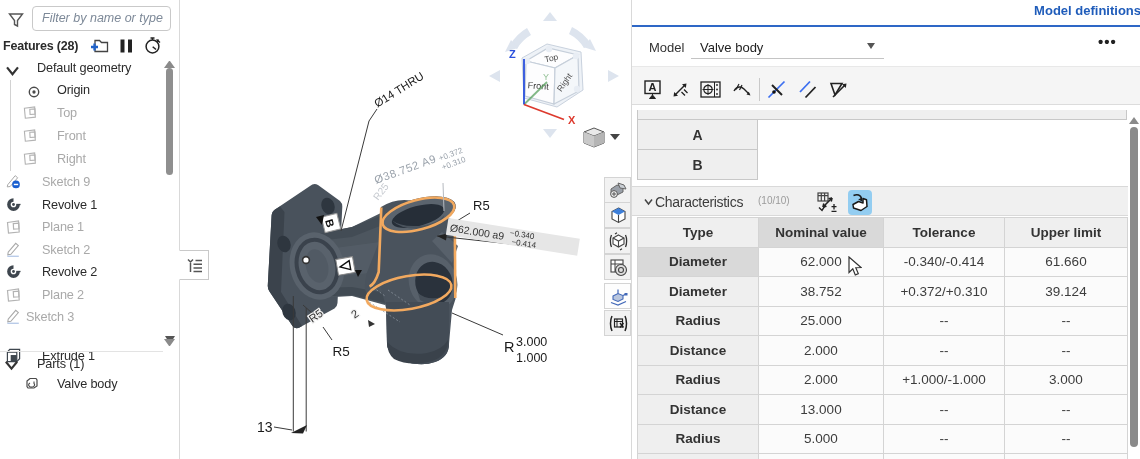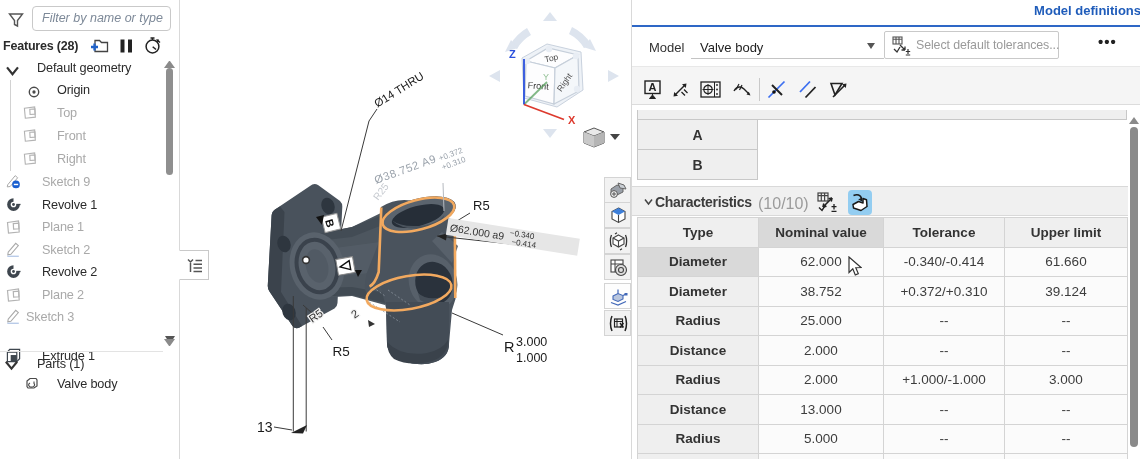--- a/index.html
+++ b/index.html
@@ -50,22 +50,22 @@
 
 #dtable { position:absolute; left:5px; top:5px; width:486px; }
 .drow { position:relative; height:30px; }
 .drow .name { position:absolute; left:0; top:0; width:121px; height:30px; background:#efefef;
   border-right:1px solid #c8c8c8; border-bottom:1px solid #c8c8c8; border-left:1px solid #c8c8c8; text-align:center; font-weight:bold; font-size:14px; color:#333; line-height:30px; }
 #dtop { position:absolute; left:5px; top:5px; width:490px; height:10px; background:#efefef;
   border-bottom:1px solid #c8c8c8; border-left:1px solid #c8c8c8; border-right:1px solid #c8c8c8;}
 
 #chead { position:absolute; left:0px; top:81px; width:496px; height:30px; background:#f0f0f0;
   border-top:1px solid #d9d9d9; border-bottom:1px solid #d9d9d9; }
-#chead .txt { position:absolute; left:23px; top:7px; font-size:14px; font-weight:bold; color:#3c3c3c; letter-spacing:-0.3px; }
-#chead .cnt { position:absolute; left:126px; top:8px; font-size:16px; color:#9b9b9b; }
+#chead .txt { position:absolute; left:23px; top:7px; font-size:14px; font-weight:normal; color:#3c3c3c; letter-spacing:-0.3px; }
+#chead .cnt { position:absolute; left:126px; top:8px; font-size:10px; color:#9b9b9b; }
 #ctable { position:absolute; left:5px; top:112px; width:490px; border-collapse:collapse; table-layout:fixed;
   font-size:13.5px; color:#3d3d3d; }
 #ctable td { border:1px solid #d4d4d4; height:29.5px; text-align:center; padding:0; background:#fbfbfb; }
 #ctable td.h { background:#efefef; font-weight:bold; color:#333; }
 #ctable td.hd { background:#d9d9d9; font-weight:bold; color:#333; }
 #ctable td.sel { background:#d9d9d9; }
 
 #rsb-up { position:absolute; left:1129px; top:117px; }
 #rsb-thumb { position:absolute; left:1130px; top:127px; width:8px; height:320px; background:#8a8a8a; border-radius:4px; }
 svg { display:block; }
@@ -413,30 +413,20 @@
   </div>
 
   <div id="rpanel" class="abs">
     <div id="rtab">Model definitions</div>
     <div id="modelrow">
       <span class="mlabel">Model</span>
       <div id="mdrop">
           <span class="val">Valve body</span>
           <span class="car"></span>
         </div>
-      <div id="tolbox">
-        <svg style="position:absolute;left:7px;top:4px" width="22" height="20" viewBox="0 0 22 20">
-          <rect x="1" y="1" width="9" height="7" fill="none" stroke="#555" stroke-width="1.1"></rect>
-          <path d="M1 3.3 H10 M4 1 V8 M7 1 V8" stroke="#555" stroke-width="1.1"></path>
-          <path d="M8 9 L13 14 M13 14 L13 10.5 M13 14 L9.5 14" stroke="#333" stroke-width="1.3" fill="none"></path>
-          <path d="M2 13 L5 16 L8 11" stroke="#333" stroke-width="1.3" fill="none"></path>
-          <path d="M16 13 V18 M13.8 15.5 H18.2 M13.8 19 H18.2" stroke="#333" stroke-width="1.2"></path>
-        </svg>
-        <span class="ph">Select default tolerances...</span>
-      </div>
       <span id="dots">•••</span>
     </div>
     <div id="rtoolbar">
       <svg style="position:absolute;left:12px;top:13px" width="17" height="20" viewBox="0 0 17 20">
         <rect x="1" y="1" width="15" height="12.5" fill="none" stroke="#222" stroke-width="1.4"></rect>
         <text x="8.5" y="11" font-size="11" font-weight="bold" fill="#222" text-anchor="middle" font-family="Liberation Sans">A</text>
         <path d="M8.5 13.5 V15 M5.5 18.5 L8.5 15 L11.5 18.5 Z" fill="#222" stroke="#222" stroke-width="1"></path>
       </svg>
       <svg style="position:absolute;left:38px;top:13px" width="20" height="20" viewBox="0 0 20 20">
         <path d="M4.5 15.5 L15.5 4.5" stroke="#222" stroke-width="1.5"></path>

